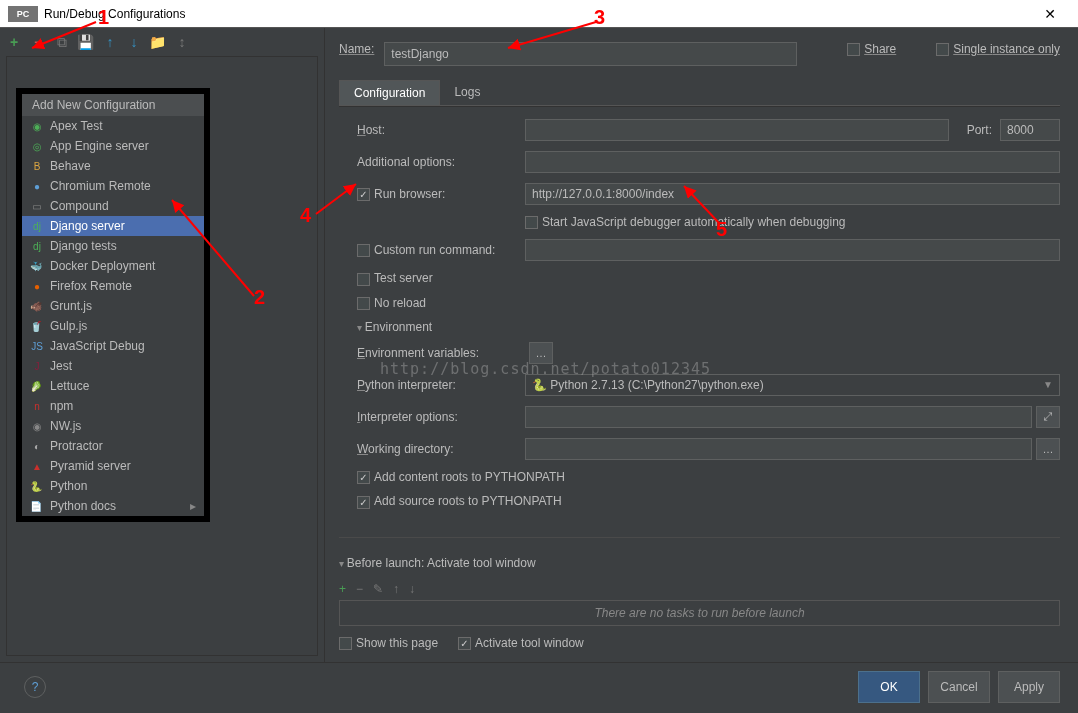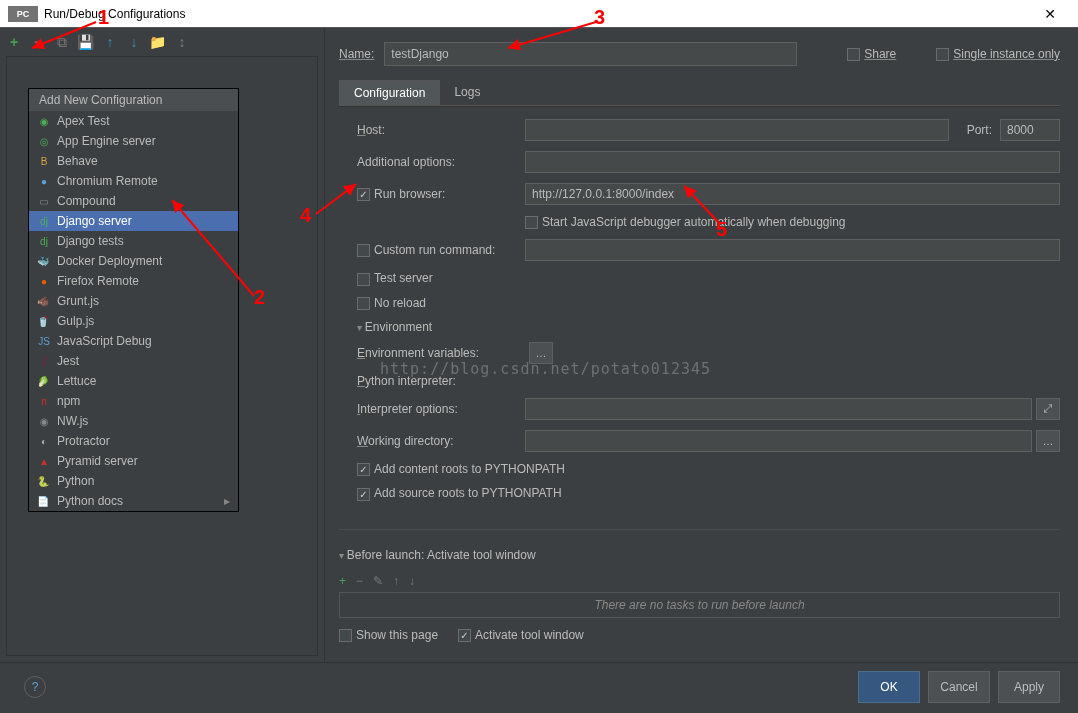--- a/index.html
+++ b/index.html
@@ -11,31 +11,31 @@
   .titlebar .close { width: 40px; text-align: center; font-size: 14px; cursor: pointer; }
   
   .main { display: flex; height: 634px; background: #3c3f41; }
   
   .left-col { width: 325px; border-right: 1px solid #323232; display: flex; flex-direction: column; position:relative; }
   .toolbar { height: 28px; display: flex; align-items: center; padding: 0 6px; gap: 8px; }
   .toolbar .tbtn { width: 16px; height: 16px; display:flex; align-items:center; justify-content:center; font-size:14px; cursor:pointer; color:#787878; }
   .toolbar .plus { color: #499c54; font-weight:bold; }
   .toolbar .minus { color: #c75450; font-weight:bold; }
   
-  .popup { position:absolute; top: 60px; left: 28px; width: 211px; background:#3c3f41; border:1px solid #000000; z-index:10; }
+  .popup { position:absolute; top: 60px; left: 16px; width: 194px; background:#3c3f41; border:6px solid #000000; z-index:10; }
   .popup-header { background: #4b4e50; padding: 4px 10px; color:#bbb; }
   .popup-item { display:flex; align-items:center; padding: 2px 8px; gap: 6px; cursor:pointer; height:20px; }
   .popup-item.selected { background:#4b6eaf; color:#fff; }
   .popup-item .picon { width:14px; height:14px; display:flex; align-items:center; justify-content:center; font-size:10px; border-radius:2px; }
   
   .tree { flex:1; background:#3c3f41; border:1px solid #323232; margin:0 6px 6px 6px; }
   
   .right-col { flex:1; padding: 14px 18px 10px 14px; position:relative; overflow:hidden; }
   
-  .name-row { display:flex; align-items:center; gap:10px; margin-bottom: 14px; }
+  .name-row { display:flex; align-items:flex-start; gap:10px; margin-bottom: 14px; }
   .name-row label { text-decoration: underline; text-decoration-color:#888; }
   .name-input { flex:1; background:#45494a; border:1px solid #5e6060; color:#bbb; padding:4px 6px; height:24px; }
   .cb { width:13px; height:13px; background:#43494a; border:1px solid #6b6b6b; display:inline-flex; align-items:center; justify-content:center; font-size:10px; color:#bbb; margin-right:4px; vertical-align:middle; }
   .cb.checked::after { content:"✓"; color:#ccc; }
   
   .tabs { display:flex; border-bottom:1px solid #555; }
   .tab { padding:5px 14px; cursor:pointer; color:#bbb;text-align:center; }
   .tab.active { background:#515658; border:1px solid #555; border-bottom:none; color:#fff; }
   
   .config-body { padding: 12px 0 8px 18px; border-top:1px solid #323232; }
@@ -225,20 +225,24 @@
         <span class="lbl"><span class="cb"></span><span>No reload</span></span>
       </div>
 
       <div class="section-header">Environment</div>
       <div class="form-row">
         <span class="lbl"><span class="u">E</span>nvironment variables:</span>
         <button class="ellipsis-btn">…</button>
       </div>
       <div class="form-row">
         <span class="lbl"><span class="u">P</span>ython interpreter:</span>
+        <div class="dropdown">
+          <span><span style="color:#3776ab">🐍</span> <span>Python 2.7.13 (C:\Python27\python.exe)</span></span>
+          <span class="arrow">▼</span>
+        </div>
       </div>
       <div class="form-row">
         <span class="lbl"><span class="u">I</span>nterpreter options:</span>
         <input class="txt" style="">
         <button class="ellipsis-btn">⤢</button>
       </div>
       <div class="form-row">
         <span class="lbl"><span class="u">W</span>orking directory:</span>
         <input class="txt" style="">
         <button class="ellipsis-btn">…</button>

